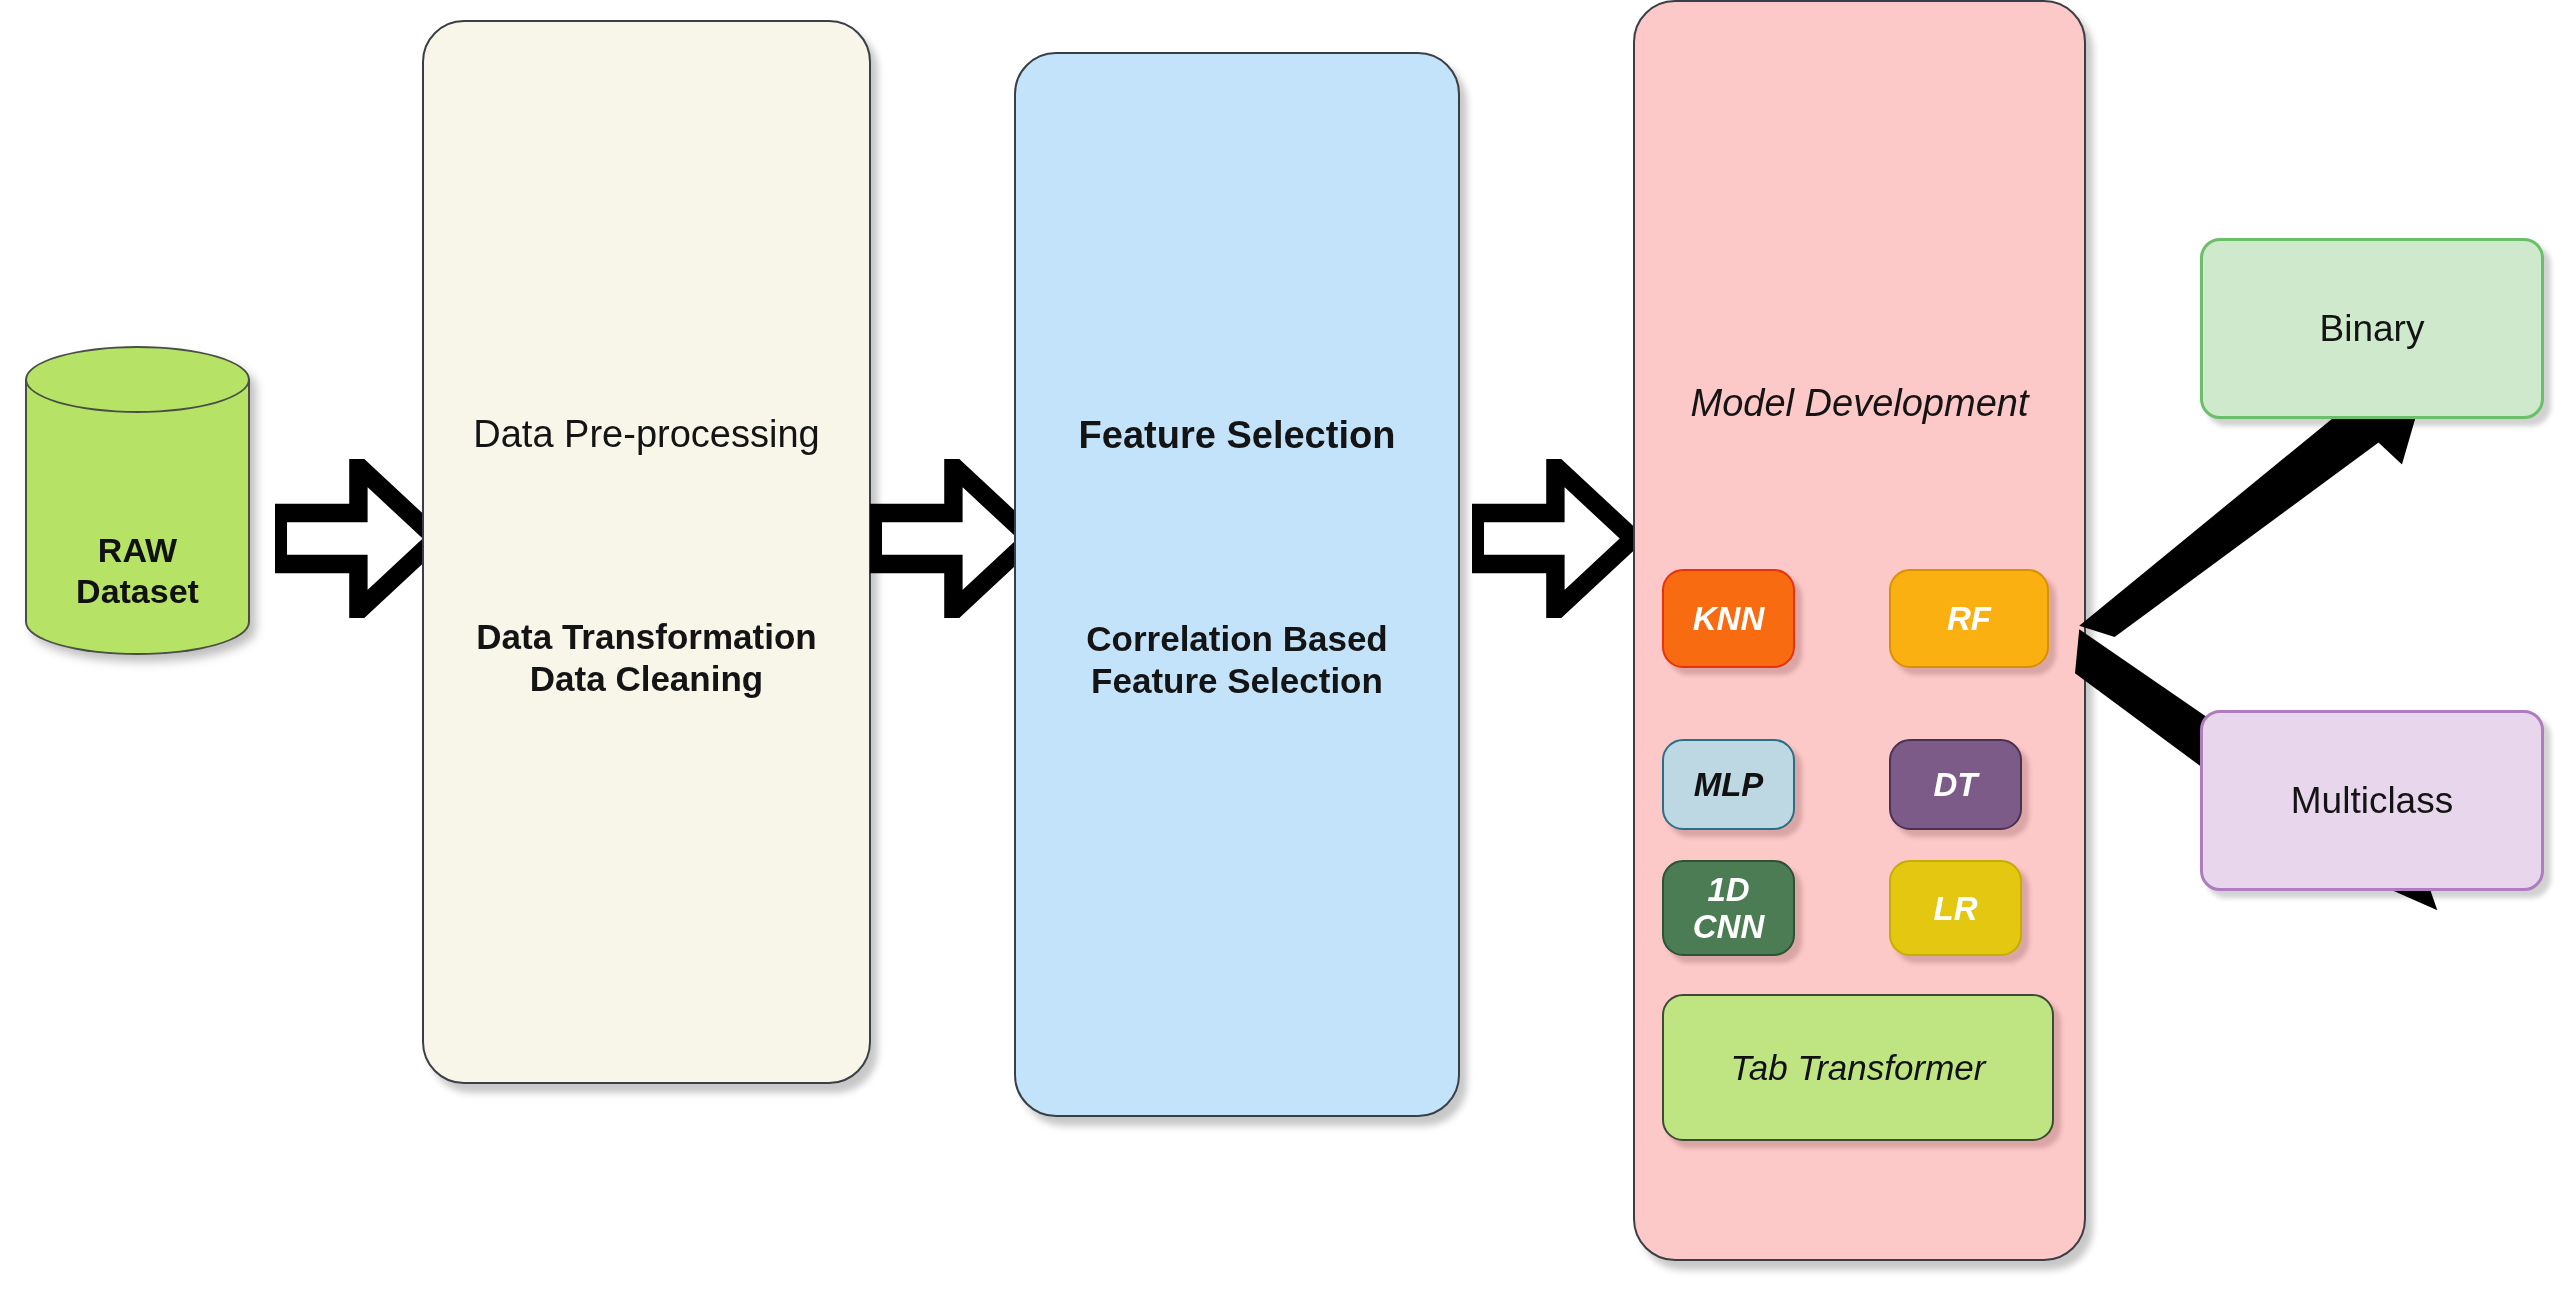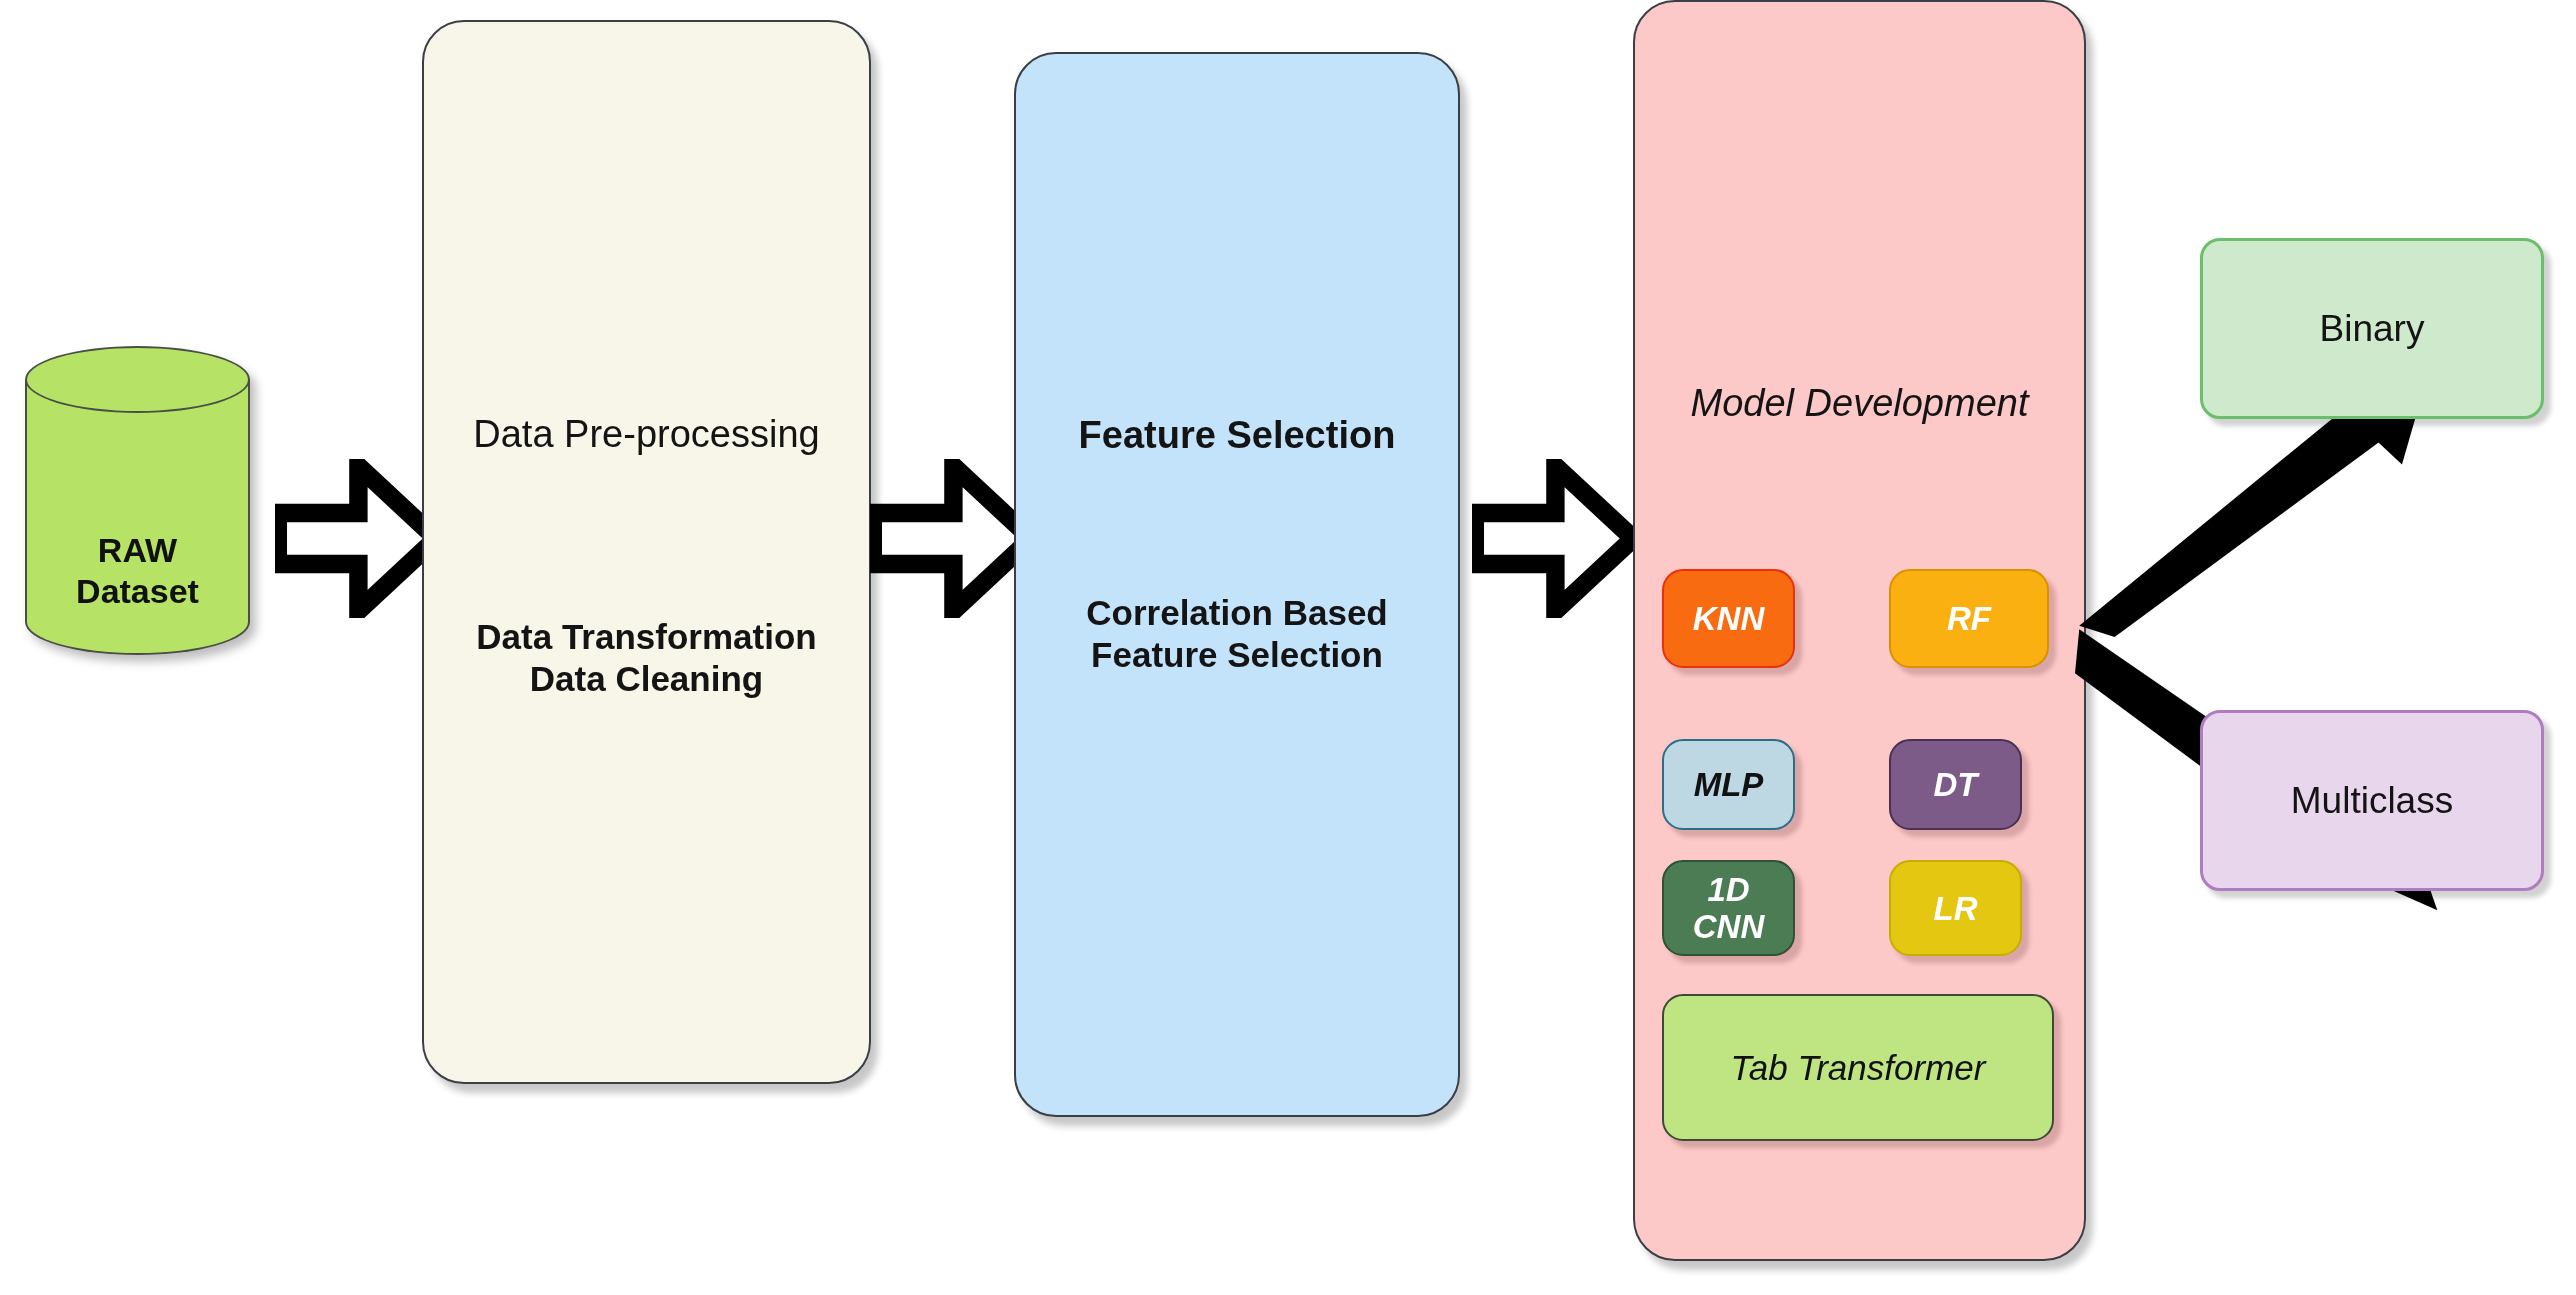--- a/index.html
+++ b/index.html
@@ -128,21 +128,21 @@
   </div>
 
   <div class="blockarrow" style="left:870px;top:459px;width:164px;height:159px;">
     <svg viewBox="0 0 232 224" preserveAspectRatio="none">
       <polygon points="4,76 118,76 118,10 228,112 118,214 118,148 4,148" fill="#ffffff" stroke="#000000" stroke-width="26" stroke-linejoin="miter"></polygon>
     </svg>
   </div>
 
   <div class="node panel panel-blue" style="left:1014px;top:52px;width:446px;height:1065px;">
     <div class="panel-title bold" style="top:360px;">Feature Selection</div>
-    <div class="panel-sub bold" style="top:538px;">
+    <div class="panel-sub bold" style="top:564px;">
       <div>Correlation Based</div>
       <div>Feature Selection</div>
     </div>
   </div>
 
   <div class="blockarrow" style="left:1472px;top:459px;width:164px;height:159px;">
     <svg viewBox="0 0 232 224" preserveAspectRatio="none">
       <polygon points="4,76 118,76 118,10 228,112 118,214 118,148 4,148" fill="#ffffff" stroke="#000000" stroke-width="26" stroke-linejoin="miter"></polygon>
     </svg>
   </div>

